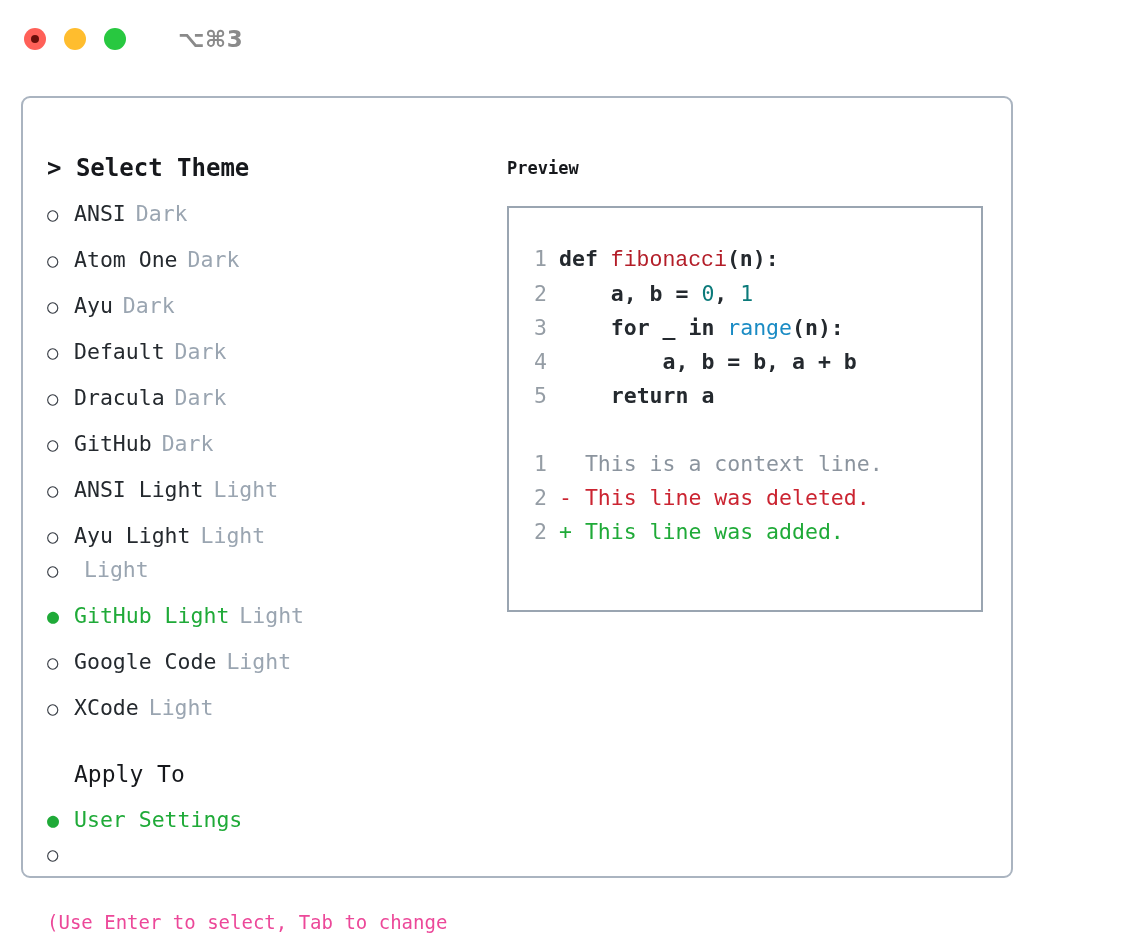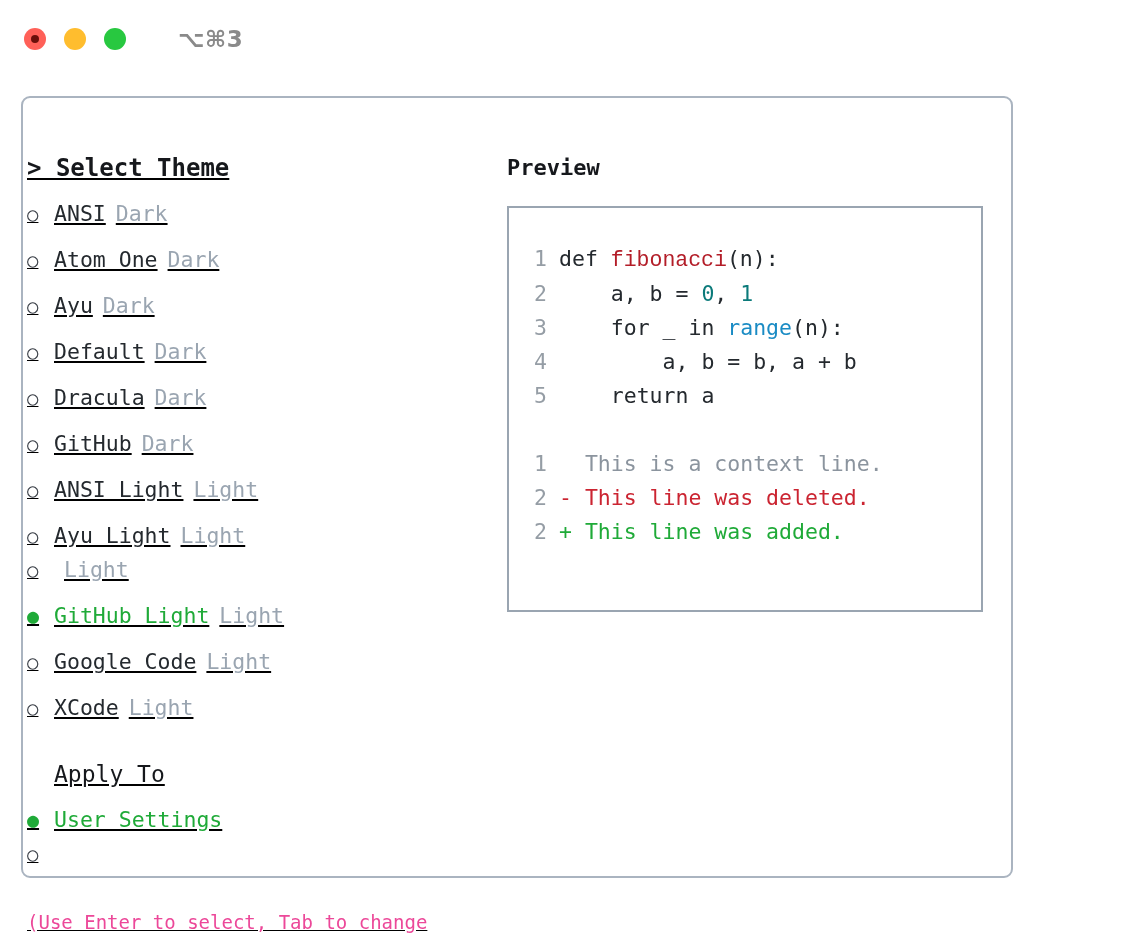--- a/index.html
+++ b/index.html
@@ -84,24 +84,23 @@
     position: absolute;
     left: 0; top: 0;
     width: 100%;
     height: 100%;
     display: flex;
   }
 
   
   #left-col {
     width: 480px;
-    padding: 53px 0 0 4px;
+    padding: 53px 0 0 24px;
     box-sizing: border-box;
     flex: none;
-    text-decoration: underline;
   }
 
   .section-title {
     font-size: 24px;
     font-weight: bold;
     color: #16181c;
     line-height: 34px;
     white-space: pre;
   }
 
@@ -153,21 +152,21 @@
     width: 408px;
   }
 
   
   #right-col {
     flex: 1;
     padding: 53px 0 0 0;
     box-sizing: border-box;
   }
   #preview-title {
-    font-size: 22px;
+    font-size: 17px;
     font-weight: bold;
     color: #16181c;
     line-height: 34px;
     margin-left: 4px;
   }
   #preview-box {
     margin-top: 21px;
     margin-left: 4px;
     width: 476px;
     height: 406px;
@@ -183,21 +182,21 @@
     line-height: 34px;
     white-space: pre;
   }
   .lineno {
     width: 22px;
     flex: none;
     text-align: right;
     color: #959da5;
     margin-right: 12px;
   }
-  .code-text { color: #24292e; }
+  .code-text { color: #24292e; font-weight: bold; }
 
   .tok-fn    { color: #b31d28; font-family: Liberation Mono, monospace; }
   .tok-num   { color: #0b7a7a; }
   .tok-call  { color: #1a8bc4; }
 
   .diff-gap { height: 34px; }
   .diff-ctx { color: #8b949e; }
   .diff-del { color: #cb2431; }
   .diff-add { color: #1faa38; }
 </style>

